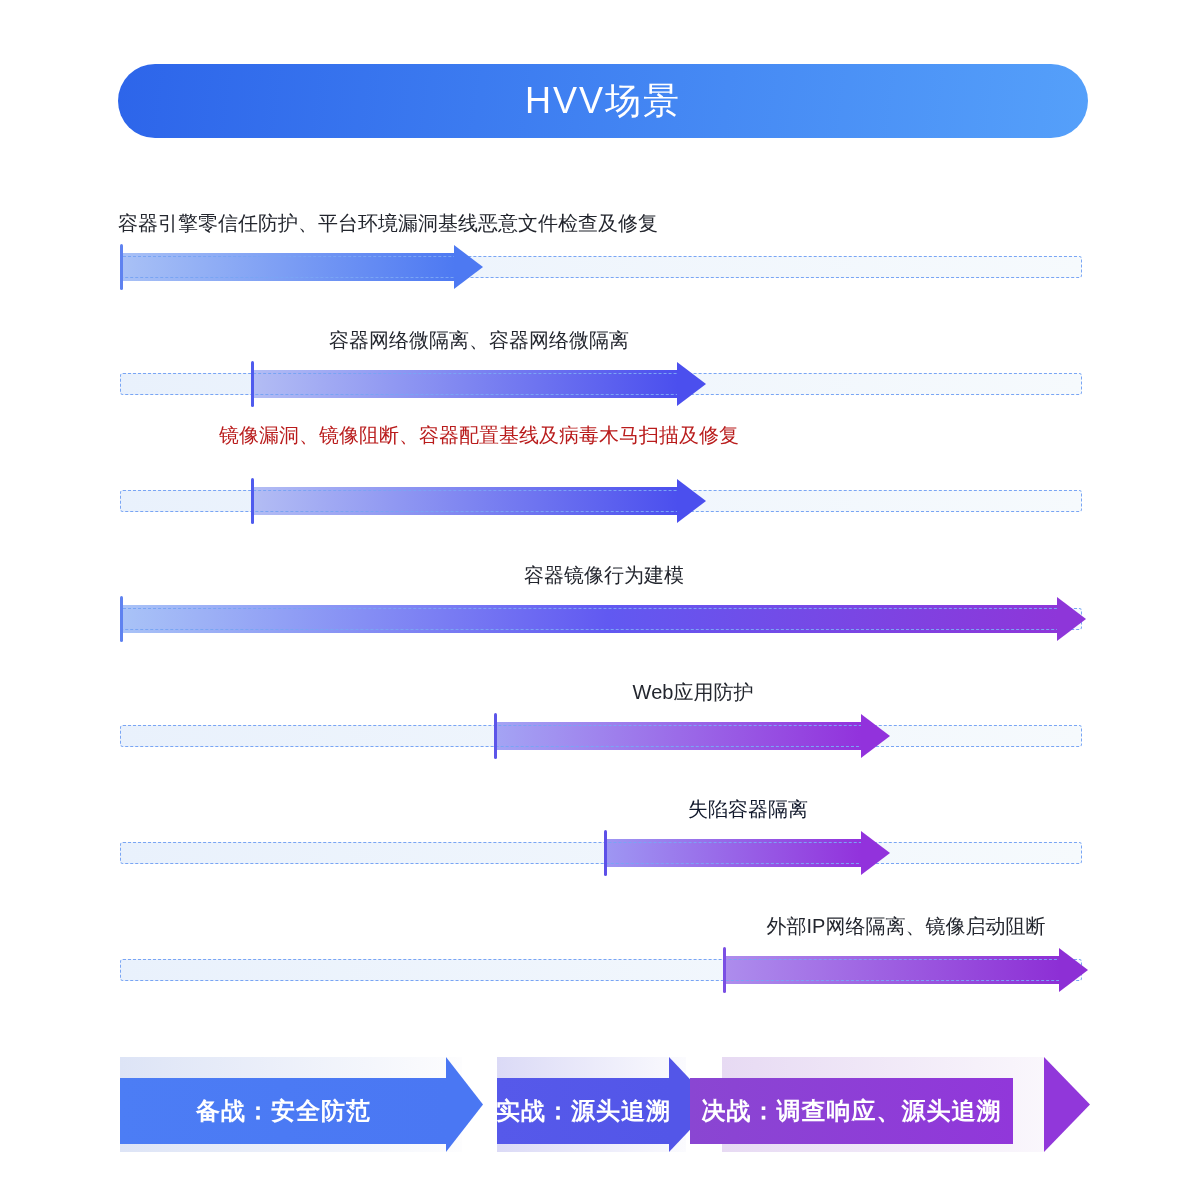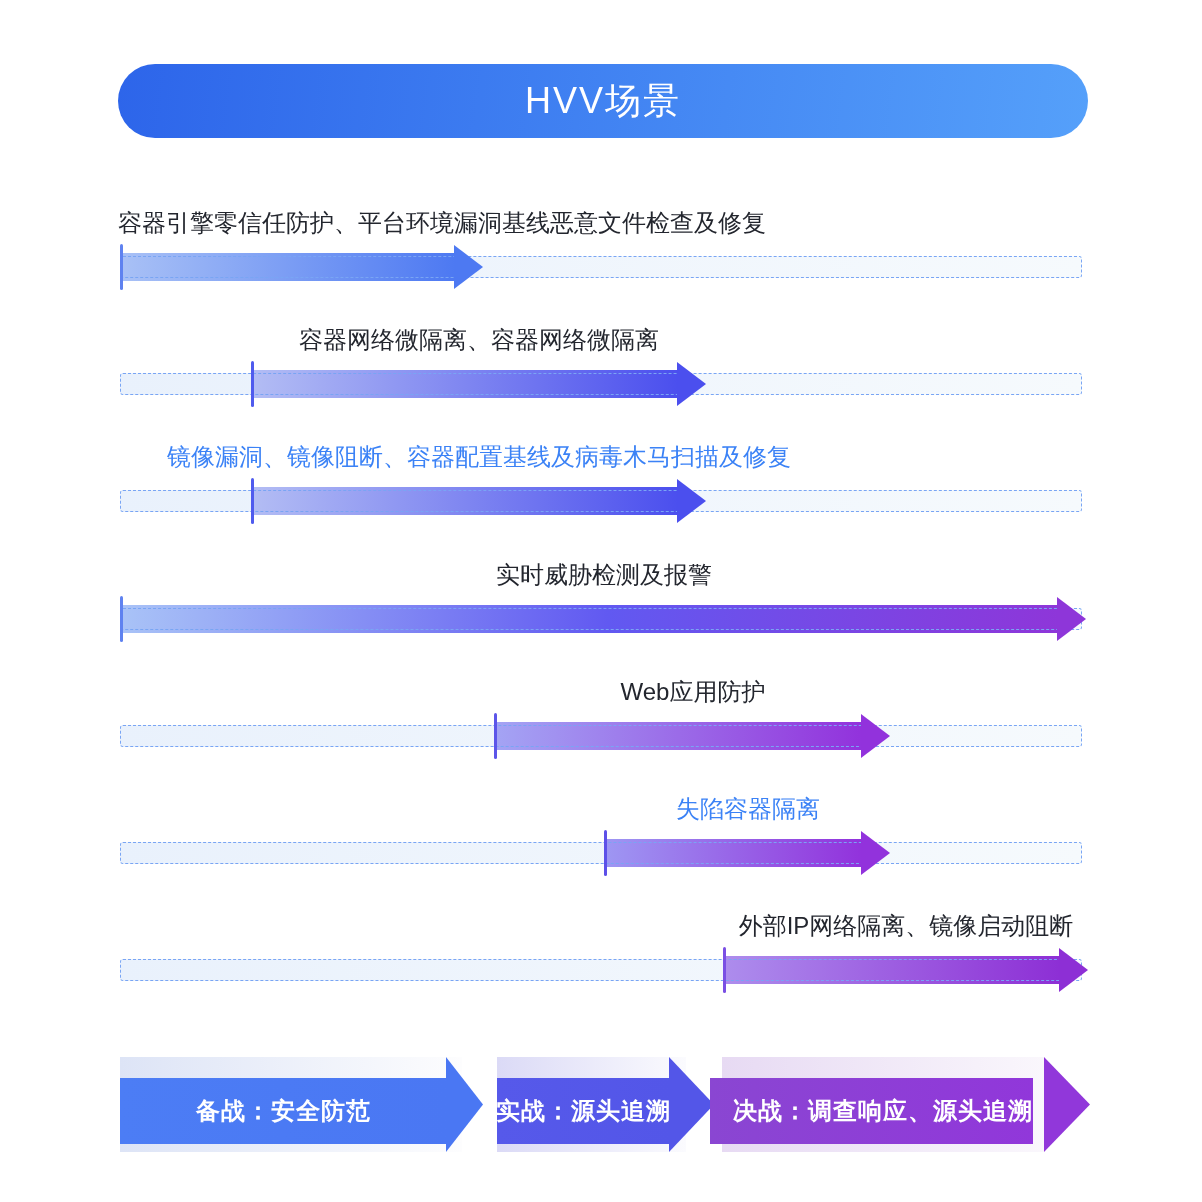--- a/index.html
+++ b/index.html
@@ -7,21 +7,21 @@
     position:relative;width:1202px;height:1202px;background:#ffffff;overflow:hidden;
     font-family:"Liberation Sans","DejaVu Sans",sans-serif;
     padding-left:16px;
   }
   .banner{
     position:absolute;left:118px;top:64px;width:970px;height:74px;border-radius:37px;
     display:flex;align-items:center;justify-content:center;
     color:#ffffff;font-size:36px;font-weight:500;letter-spacing:2px;
   }
   .row-label{
-    position:absolute;font-size:24px;font-weight:500;color:#23262e;white-space:nowrap;line-height:30px;
+    position:absolute;font-size:20px;font-weight:500;color:#23262e;white-space:nowrap;line-height:30px;
   }
   .track-bg{position:absolute;border-radius:3px;}
   .track-border{position:absolute;border:1.5px dashed #79a5f4;border-radius:3px;box-sizing:border-box;}
   .bar{position:absolute;}
   .head{position:absolute;clip-path:polygon(0 0,100% 50%,0 100%);}
   .tick{position:absolute;width:3px;border-radius:1.5px;}
   .band{position:absolute;top:1057px;height:95px;}
   .prect{
     position:absolute;top:1078px;height:66px;display:flex;align-items:center;justify-content:center;
     color:#ffffff;font-size:24px;font-weight:600;white-space:nowrap;letter-spacing:1px;
@@ -46,45 +46,45 @@
       </div>
       <div>
         <div class="row-label" style="top: 325px; color: rgb(35, 38, 46); left: 479px; transform: translateX(-50%);">容器网络微隔离、容器网络微隔离</div>
         <div class="track-bg" style="left: 120px; top: 373px; width: 962px; height: 22px; background: linear-gradient(to right, rgb(233, 241, 252), rgb(246, 250, 253));"></div>
         <div class="bar" style="left: 252px; top: 370px; width: 426px; height: 28px; background: linear-gradient(to right, rgb(179, 189, 244), rgb(75, 79, 238));"></div>
         <div class="track-border" style="border-color: rgb(121, 165, 244); left: 120px; top: 373px; width: 962px; height: 22px;"></div>
         <div class="head" style="left: 677px; top: 362px; width: 29px; height: 44px; background: rgb(75, 79, 238);"></div>
         <div class="tick" style="left: 251px; top: 361px; height: 46px; background: rgb(79, 91, 238);"></div>
       </div>
       <div>
-        <div class="row-label" style="top: 442px; color: #3b82f6; left: 479px; transform: translateX(-50%);">镜像漏洞、镜像阻断、容器配置基线及病毒木马扫描及修复</div>
+        <div class="row-label" style="top: 420px; color: #b91c1c; left: 479px; transform: translateX(-50%);">镜像漏洞、镜像阻断、容器配置基线及病毒木马扫描及修复</div>
         <div class="track-bg" style="left: 120px; top: 490px; width: 962px; height: 22px; background: linear-gradient(to right, rgb(233, 241, 252), rgb(246, 250, 253));"></div>
         <div class="bar" style="left: 252px; top: 487px; width: 426px; height: 28px; background: linear-gradient(to right, rgb(179, 189, 244), rgb(75, 79, 238));"></div>
         <div class="track-border" style="border-color: rgb(121, 165, 244); left: 120px; top: 490px; width: 962px; height: 22px;"></div>
         <div class="head" style="left: 677px; top: 479px; width: 29px; height: 44px; background: rgb(75, 79, 238);"></div>
         <div class="tick" style="left: 251px; top: 478px; height: 46px; background: rgb(79, 91, 238);"></div>
       </div>
       <div>
-        <div class="row-label" style="top: 560px; color: rgb(35, 38, 46); left: 604px; transform: translateX(-50%);">实时威胁检测及报警</div>
+        <div class="row-label" style="top: 560px; color: rgb(35, 38, 46); left: 604px; transform: translateX(-50%);">容器镜像行为建模</div>
         <div class="track-bg" style="left: 120px; top: 608px; width: 962px; height: 22px; background: linear-gradient(to right, rgb(233, 241, 252), rgb(246, 250, 253));"></div>
         <div class="bar" style="left: 121px; top: 605px; width: 937px; height: 28px; background: linear-gradient(to right, rgb(169, 195, 247), rgb(97, 89, 241) 52%, rgb(142, 54, 217));"></div>
         <div class="track-border" style="border-color: rgb(121, 165, 244); left: 120px; top: 608px; width: 962px; height: 22px;"></div>
         <div class="head" style="left: 1057px; top: 597px; width: 29px; height: 44px; background: rgb(142, 54, 217);"></div>
         <div class="tick" style="left: 120px; top: 596px; height: 46px; background: rgb(95, 130, 240);"></div>
       </div>
       <div>
         <div class="row-label" style="top: 677px; color: rgb(35, 38, 46); left: 693px; transform: translateX(-50%);">Web应用防护</div>
         <div class="track-bg" style="left: 120px; top: 725px; width: 962px; height: 22px; background: linear-gradient(to right, rgb(233, 241, 252), rgb(246, 250, 253));"></div>
         <div class="bar" style="left: 495px; top: 722px; width: 367px; height: 28px; background: linear-gradient(to right, rgb(164, 164, 244), rgb(146, 50, 220));"></div>
         <div class="track-border" style="border-color: rgb(121, 165, 244); left: 120px; top: 725px; width: 962px; height: 22px;"></div>
         <div class="head" style="left: 861px; top: 714px; width: 29px; height: 44px; background: rgb(146, 50, 220);"></div>
         <div class="tick" style="left: 494px; top: 713px; height: 46px; background: rgb(92, 85, 233);"></div>
       </div>
       <div>
-        <div class="row-label" style="top: 794px; color: #3b82f6; left: 748px; transform: translateX(-50%);">失陷容器隔离</div>
+        <div class="row-label" style="top: 794px; color: #0f172a; left: 748px; transform: translateX(-50%);">失陷容器隔离</div>
         <div class="track-bg" style="left: 120px; top: 842px; width: 962px; height: 22px; background: linear-gradient(to right, rgb(233, 241, 252), rgb(246, 250, 253));"></div>
         <div class="bar" style="left: 605px; top: 839px; width: 257px; height: 28px; background: linear-gradient(to right, rgb(158, 151, 243), rgb(146, 50, 220));"></div>
         <div class="track-border" style="border-color: rgb(121, 165, 244); left: 120px; top: 842px; width: 962px; height: 22px;"></div>
         <div class="head" style="left: 861px; top: 831px; width: 29px; height: 44px; background: rgb(146, 50, 220);"></div>
         <div class="tick" style="left: 604px; top: 830px; height: 46px; background: rgb(93, 80, 232);"></div>
       </div>
       <div>
         <div class="row-label" style="top: 911px; color: rgb(35, 38, 46); left: 906px; transform: translateX(-50%);">外部IP网络隔离、镜像启动阻断</div>
         <div class="track-bg" style="left: 120px; top: 959px; width: 962px; height: 22px; background: linear-gradient(to right, rgb(233, 241, 252), rgb(246, 250, 253));"></div>
         <div class="bar" style="left: 724px; top: 956px; width: 336px; height: 28px; background: linear-gradient(to right, rgb(173, 141, 237), rgb(141, 47, 213));"></div>
@@ -103,19 +103,19 @@
       </div>
       <div>
         <div class="band" style="left: 497px; width: 189px; background: linear-gradient(to right, rgb(219, 218, 246), rgb(251, 251, 254));"></div>
         <div class="prect" style="color: rgb(255, 255, 255); left: 497px; width: 173px; background: linear-gradient(to right, rgb(86, 89, 234), rgb(83, 86, 232));">
           <span>实战：源头追溯</span>
         </div>
         <div class="phead" style="left: 669px; width: 45px; background: rgb(83, 86, 232);"></div>
       </div>
       <div>
         <div class="band" style="left: 722px; width: 323px; background: linear-gradient(to right, rgb(231, 218, 243), rgb(250, 247, 252));"></div>
-        <div class="prect" style="color: rgb(255, 255, 255); left: 710px; width: 323px; background: linear-gradient(to right, rgb(138, 70, 210), rgb(145, 55, 218)); justify-content: flex-end;">
+        <div class="prect" style="color: rgb(255, 255, 255); left: 690px; width: 323px; background: linear-gradient(to right, rgb(138, 70, 210), rgb(145, 55, 218));">
           <span>决战：调查响应、源头追溯</span>
         </div>
         <div class="phead" style="left: 1044px; width: 46px; background: rgb(145, 55, 218);"></div>
       </div>
     </div>
 </div>
 
 </body></html>

